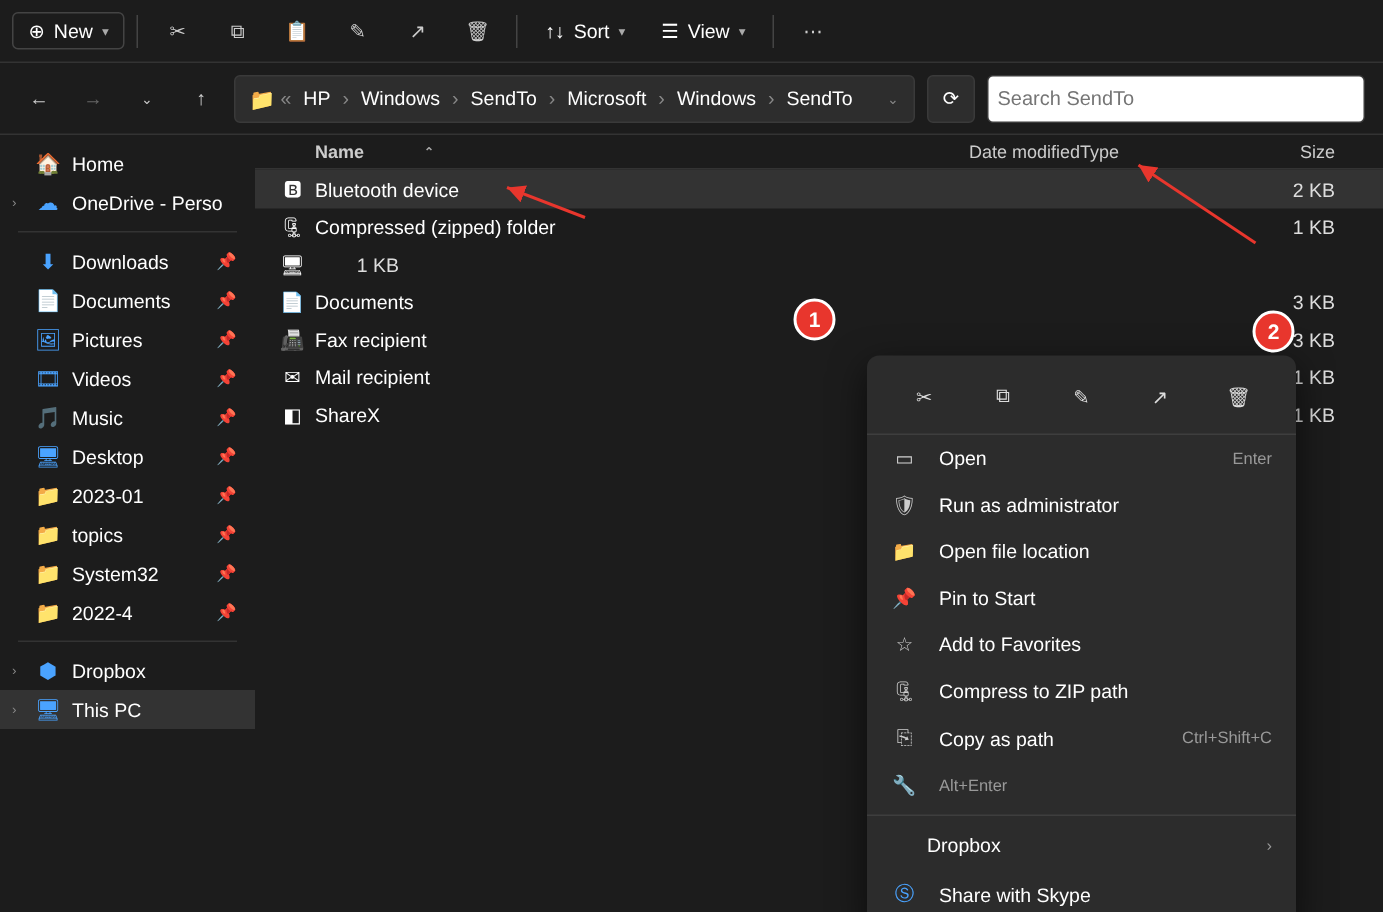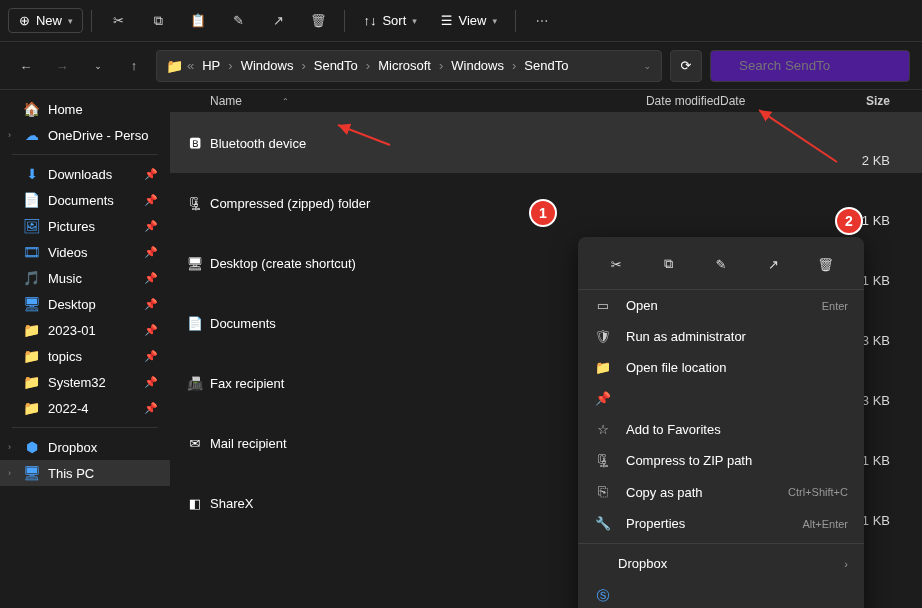--- a/index.html
+++ b/index.html
@@ -12,47 +12,47 @@
 .tb-sep { width: 1px; height: 22px; background: #444; margin: 0 4px; }
 .tb-labelbtn { display: flex; align-items: center; gap: 6px; padding: 0 10px; height: 30px; cursor: pointer; border-radius: 4px; }
 
 
 .addressbar { height: 48px; display: flex; align-items: center; padding: 0 12px; gap: 8px; border-bottom: 1px solid #333; }
 .nav-arrow { width: 28px; height: 28px; display: flex; align-items: center; justify-content: center; color: #ccc; cursor: pointer; border-radius: 4px; }
 .breadcrumb { flex: 1; height: 32px; background: #2d2d2d; border-radius: 4px; display: flex; align-items: center; padding: 0 10px; gap: 4px; border: 1px solid #3a3a3a; }
 .crumb { padding: 2px 4px; cursor: pointer; white-space: nowrap; }
 .crumb-sep { color: #888; }
 .refresh-btn { width: 32px; height: 32px; display: flex; align-items: center; justify-content: center; background: #2d2d2d; border-radius: 4px; border: 1px solid #3a3a3a; cursor: pointer; }
-.search { width: 200px; height: 32px; background: #4c1d95; border: 1px solid #3a3a3a; border-radius: 4px; color: #888; padding: 0 28px; outline: none; }
+.search { width: 252px; height: 32px; background: #ffffff; border: 1px solid #3a3a3a; border-radius: 4px; color: #888; padding: 0 6px; outline: none; }
 
 
 .content { display: flex; height: calc(608px - 42px - 48px); }
 .sidebar { width: 170px; padding: 6px 0; overflow: hidden; }
 .side-item { display: flex; align-items: center; gap: 8px; padding: 5px 12px; cursor: pointer; font-size: 13px; white-space: nowrap; }
 .side-item.selected { background: #333; }
 .side-sub { padding-left: 24px; position: relative; }
 .side-sep { height: 1px; background: #333; margin: 6px 12px; }
 .pin { margin-left: auto; color: #888; font-size: 11px; }
 .side-caret { position: absolute; left: 8px; color: #888; font-size: 9px; }
 .ficon { width: 16px; height: 16px; display: flex; align-items: center; justify-content: center; font-size: 14px; }
 
 .main { flex: 1; position: relative; }
 .cols { display: flex; padding: 4px 32px 4px 40px; border-bottom: 1px solid #333; font-size: 12px; color: #ccc; }
-.col-name { flex: 1; display: flex; align-items: center; gap: 0; }
+.col-name { flex: 1; display: flex; align-items: center; gap: 0; font-weight: bold; }
 .col-date { width: 140px; text-align: right; }
 .col-type { width: 110px; }
-.col-size { width: 60px; text-align: right; font-weight: bold; }
+.col-size { width: 60px; text-align: right; }
 .sort-caret { font-size: 8px; color: #aaa; margin-left: 40px; }
 
 .rows { }
 .row { display: flex; align-items: center; padding: 5px 32px 5px 14px; cursor: pointer; }
 .row.selected { background: #333; }
 .r-icon { width: 22px; display: flex; align-items: center; justify-content: center; }
 .r-name { flex: 1; padding-left: 4px; }
-.r-size { width: 60px; text-align: right; color: #ddd; margin-top: 35px; }
+.r-size { width: 60px; text-align: right; color: #ddd; }
 
 
 .context-menu { position: absolute; top: 147px; left: 408px; width: 286px; background: #2c2c2c; border-radius: 8px; box-shadow: 0 8px 24px rgba(0,0,0,0.6); padding: 6px 0; z-index: 100; }
 .cm-iconrow { display: flex; justify-content: space-around; padding: 6px 12px 10px; border-bottom: 1px solid #3e3e3e; }
 .cm-iconbtn { width: 34px; height: 30px; display: flex; align-items: center; justify-content: center; cursor: pointer; border-radius: 4px; color: #ddd; }
 .cm-item { display: flex; align-items: center; gap: 14px; padding: 8px 16px; cursor: pointer; }
 .cm-icon { width: 18px; display: flex; align-items: center; justify-content: center; color: #ccc; }
 .cm-label { flex: 1; font-size: 13px; }
 .cm-hint { color: #999; font-size: 11px; }
 .cm-sep { height: 1px; background: #3e3e3e; margin: 4px 0; }
@@ -199,37 +199,36 @@
     </div>
   </div>
 
   <div class="main">
     <div class="cols">
       <div class="col-name">
         <span>Name</span>
         <span class="sort-caret">⌃</span>
       </div>
       <div class="col-date">Date modified</div>
-      <div class="col-type">Date</div>
+      <div class="col-type">Type</div>
       <div class="col-size">Size</div>
     </div>
     <div class="rows" id="file-rows">
         <div class="row selected">
           <span class="r-icon">🅱</span>
           <span class="r-name">Bluetooth device</span>
           <span class="r-size">2 KB</span>
         </div>
         <div class="row">
           <span class="r-icon">🗜</span>
           <span class="r-name">Compressed (zipped) folder</span>
           <span class="r-size">1 KB</span>
         </div>
         <div class="row">
           <span class="r-icon">🖥</span>
-          <span class="r-name">Desktop (create shortcut)</span>
           <span class="r-size">1 KB</span>
         </div>
         <div class="row">
           <span class="r-icon">📄</span>
           <span class="r-name">Documents</span>
           <span class="r-size">3 KB</span>
         </div>
         <div class="row">
           <span class="r-icon">📠</span>
           <span class="r-name">Fax recipient</span>
@@ -263,46 +262,47 @@
       <div class="cm-item">
         <span class="cm-icon">🛡</span>
         <span class="cm-label">Run as administrator</span>
       </div>
       <div class="cm-item">
         <span class="cm-icon">📁</span>
         <span class="cm-label">Open file location</span>
       </div>
       <div class="cm-item">
         <span class="cm-icon">📌</span>
+        <span class="cm-label">Pin to Start</span>
       </div>
       <div class="cm-item">
         <span class="cm-icon">☆</span>
         <span class="cm-label">Add to Favorites</span>
       </div>
       <div class="cm-item">
         <span class="cm-icon">🗜</span>
         <span class="cm-label">Compress to ZIP path</span>
       </div>
       <div class="cm-item">
         <span class="cm-icon">⎘</span>
         <span class="cm-label">Copy as path</span>
         <span class="cm-hint">Ctrl+Shift+C</span>
       </div>
       <div class="cm-item">
         <span class="cm-icon">🔧</span>
-        <span class="cm-label">Properties</span>
         <span class="cm-hint">Alt+Enter</span>
       </div>
       <div class="cm-sep"></div>
       <div class="cm-item sub">
         <span class="cm-label">Dropbox</span>
         <span class="cm-hint">›</span>
       </div>
       <div class="cm-item">
         <span class="cm-icon blue-ico">Ⓢ</span>
+        <span class="cm-label">Share with Skype</span>
       </div>
 
     </div>
 
     <svg class="arrow-svg" style="top:30px;left:160px" width="70" height="30">
       <defs>
           <marker id="ah1" markerWidth="8" markerHeight="8" refX="6" refY="3" orient="auto">
             <path d="M0,0 L6,3 L0,6 Z" fill="#e8362d"></path>
           </marker>
         </defs>

